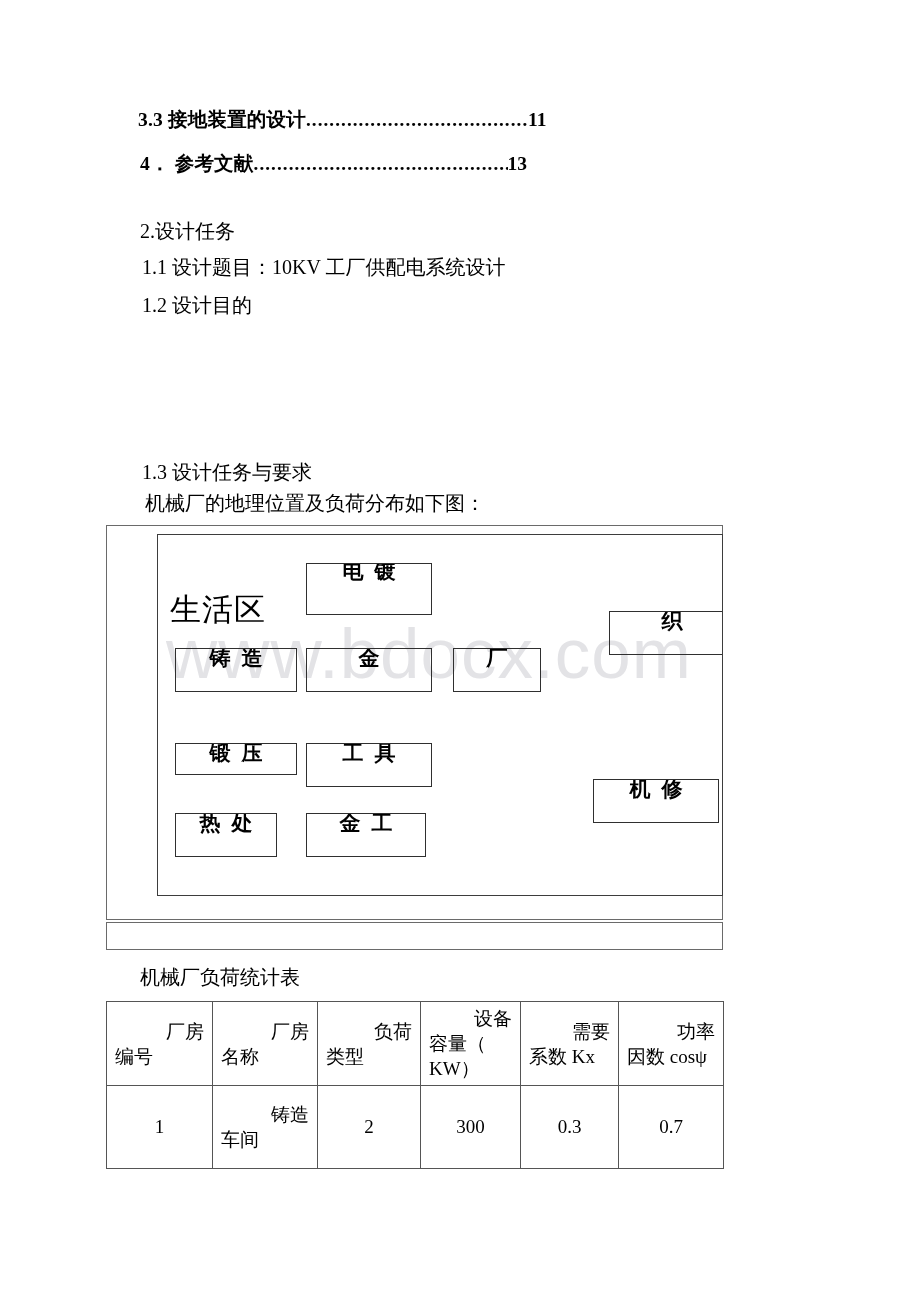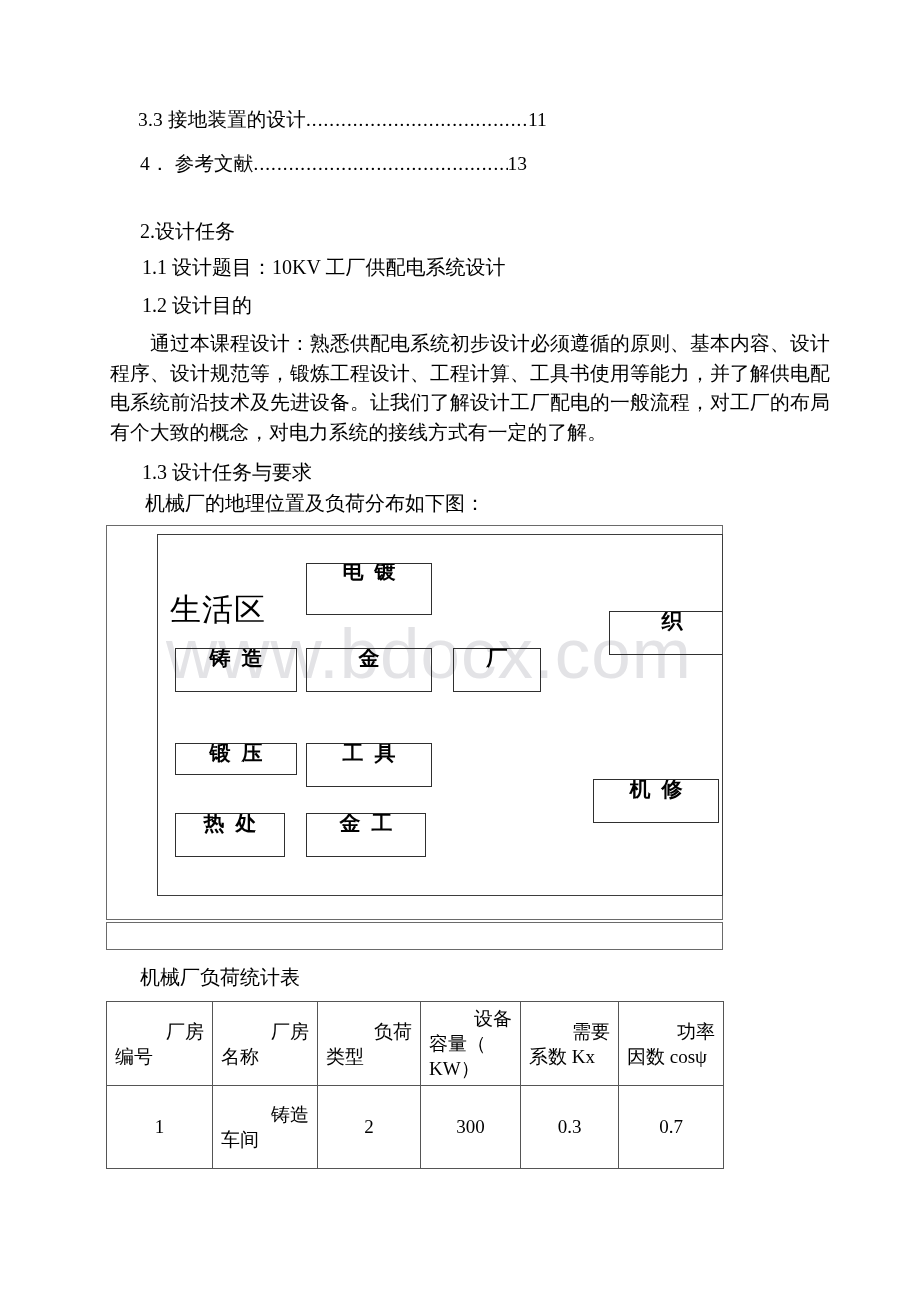--- a/index.html
+++ b/index.html
@@ -29,20 +29,21 @@
     left: 138px;
     top: 98px;
     width: 660px;
   }
   .toc-line {
     display: flex;
     align-items: baseline;
     font-size: 19.5px;
     line-height: 44px;
     white-space: nowrap;
+    font-weight: bold;
   }
   .toc-label { flex: 0 0 auto; letter-spacing: 0.2px; }
   .toc-dots {
     flex: 0 0 auto;
     overflow: hidden;
     letter-spacing: 1.1px;
     font-size: 19px;
   }
   .toc-page { flex: 0 0 auto; }
   .toc-line-1 .toc-dots { width: 222px; }
@@ -198,21 +199,20 @@
       <span class="toc-label">4． 参考文献</span>
         <span class="toc-dots">..................................................</span>
         <span class="toc-page">13</span>
     </div>
   </div>
 
   <div class="block" id="heading-1">2.设计任务</div>
   <div class="block" id="heading-1-1">1.1 设计题目：10KV 工厂供配电系统设计</div>
   <div class="block" id="heading-1-2">1.2 设计目的</div>
 
-  <div class="para">通过本课程设计：熟悉供配电系统初步设计必须遵循的原则、基本内容、设计程序、设计规范等，锻炼工程设计、工程计算、工具书使用等能力，并了解供电配电系统前沿技术及先进设备。让我们了解设计工厂配电的一般流程，对工厂的布局有个大致的概念，对电力系统的接线方式有一定的了解。</div>
 
   <div class="block" id="heading-1-3">1.3 设计任务与要求</div>
   <div class="block" id="fig-intro">机械厂的地理位置及负荷分布如下图：</div>
 
   <div class="figure-outer"></div>
   <div class="figure-strip"></div>
 
   <div class="figure-inner">
     <div class="watermark">www.bdocx.com</div>
 
@@ -235,21 +235,21 @@
       <span class="plant-text">织</span>
     </div>
 
     <div class="plant-box clip-mid" style="left:17px; top:208px; width:122px; height:32px;">
       <span class="plant-text">锻压</span>
     </div>
     <div class="plant-box clip-mid" style="left:148px; top:208px; width:126px; height:44px;">
       <span class="plant-text">工具</span>
     </div>
 
-    <div class="plant-box clip-mid" style="left:17px; top:278px; width:110px; height:44px;">
+    <div class="plant-box clip-mid" style="left:17px; top:278px; width:102px; height:44px;">
       <span class="plant-text">热处</span>
     </div>
     <div class="plant-box clip-mid" style="left:148px; top:278px; width:120px; height:44px;">
       <span class="plant-text">金工</span>
     </div>
     <div class="plant-box clip-mid" style="left:435px; top:215px; width:126px; height:44px;margin-top:29px;">
       <span class="plant-text">机修</span>
     </div>
   </div>
 

